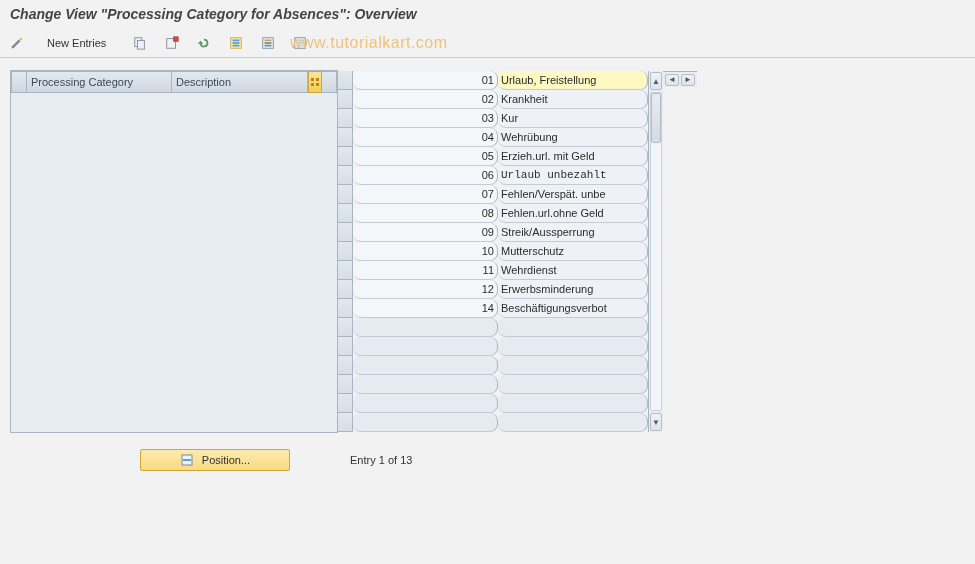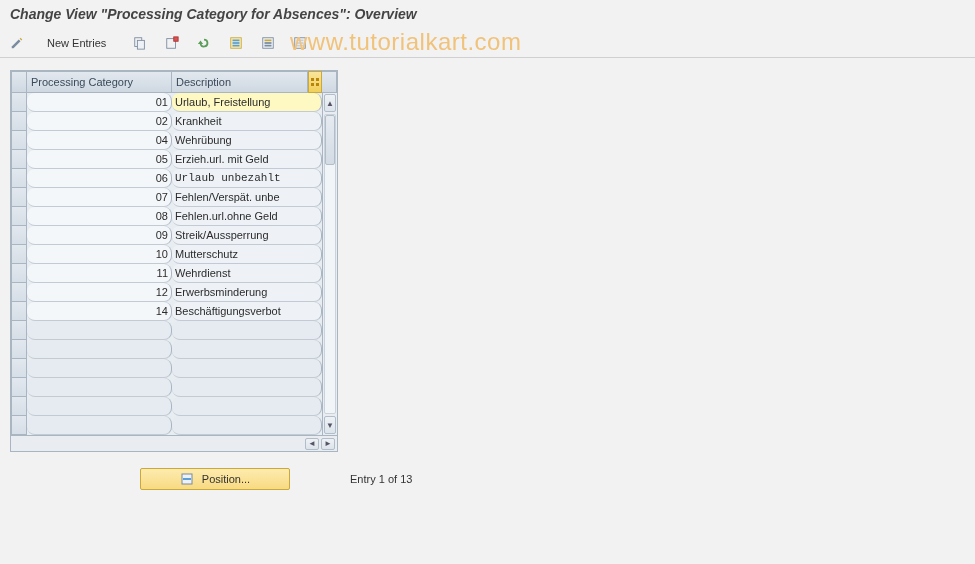--- a/index.html
+++ b/index.html
@@ -40,38 +40,38 @@
     color: #555;
   }
   .tb-newentries {
     height: 22px; padding: 0 8px;
     display: inline-flex; align-items: center;
     border: 1px solid transparent; border-radius: 2px;
     cursor: pointer; margin-right: 4px;
   }
   .watermark {
     position: absolute;
-    left: 290px; top: 0;
-    font-size: 24px;
+    left: 290px; top: 6px;
+    font-size: 16px;
     color: #f0c27a;
     letter-spacing: 0.5px;
     font-weight: 500;
     font-style: normal;
     pointer-events: none;
   }
   
   .content {
     padding: 12px 10px;
   }
   .table-wrap {
     width: 328px;
     border: 1px solid #a9b6c2;
     background: #e8edf2;
     display: flex;
-    flex-direction: column;
+    flex-direction: row;
   }
   .header-row {
     display: flex;
     height: 22px;
   }
   .sel-col { width: 16px; flex: 0 0 16px; }
   .cat-col { width: 145px; flex: 0 0 145px; }
   .desc-col { width: 136px; flex: 0 0 136px; }
   .conf-col { width: 14px; flex: 0 0 14px; }
   .scroll-col { width: 15px; flex: 0 0 15px; }
@@ -268,20 +268,25 @@
             <div class="cell cat cat-col">01</div>
             <div class="cell desc" style="width: 150px; flex: 0 0 150px;">Urlaub, Freistellung</div>
           </div>
           <div class="row">
             <div class="sel-handle sel-col"></div>
             <div class="cell cat cat-col">02</div>
             <div class="cell desc" style="width: 150px; flex: 0 0 150px;">Krankheit</div>
           </div>
           <div class="row">
             <div class="sel-handle sel-col"></div>
+            <div class="cell cat cat-col">03</div>
+            <div class="cell desc" style="width: 150px; flex: 0 0 150px;">Kur</div>
+          </div>
+          <div class="row">
+            <div class="sel-handle sel-col"></div>
             <div class="cell cat cat-col">04</div>
             <div class="cell desc" style="width: 150px; flex: 0 0 150px;">Wehrübung</div>
           </div>
           <div class="row">
             <div class="sel-handle sel-col"></div>
             <div class="cell cat cat-col">05</div>
             <div class="cell desc" style="width: 150px; flex: 0 0 150px;">Erzieh.url. mit Geld</div>
           </div>
           <div class="row">
             <div class="sel-handle sel-col"></div>

